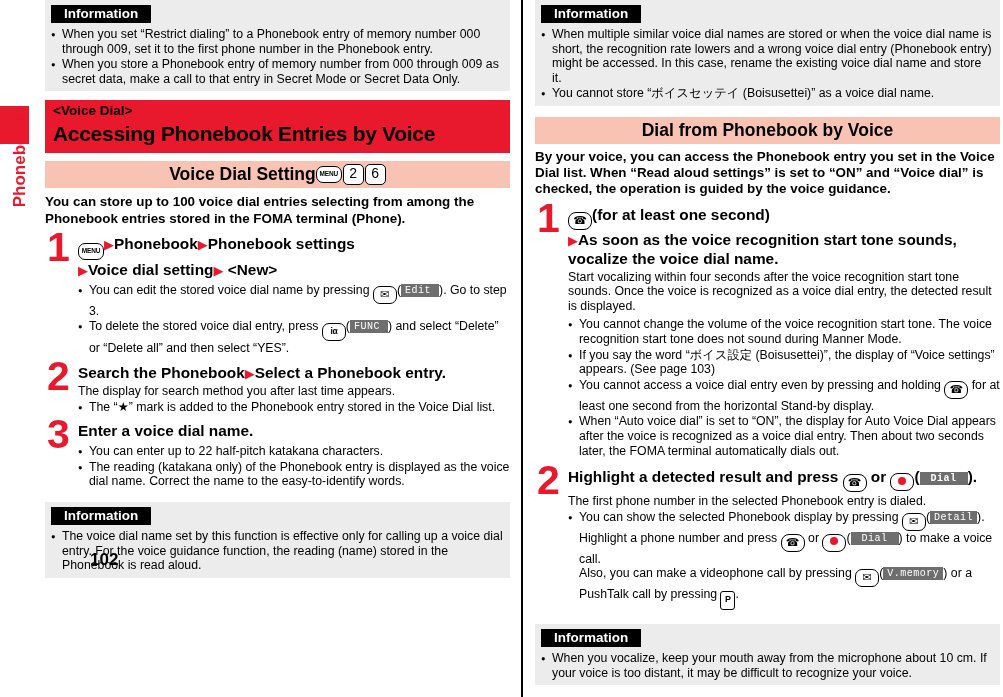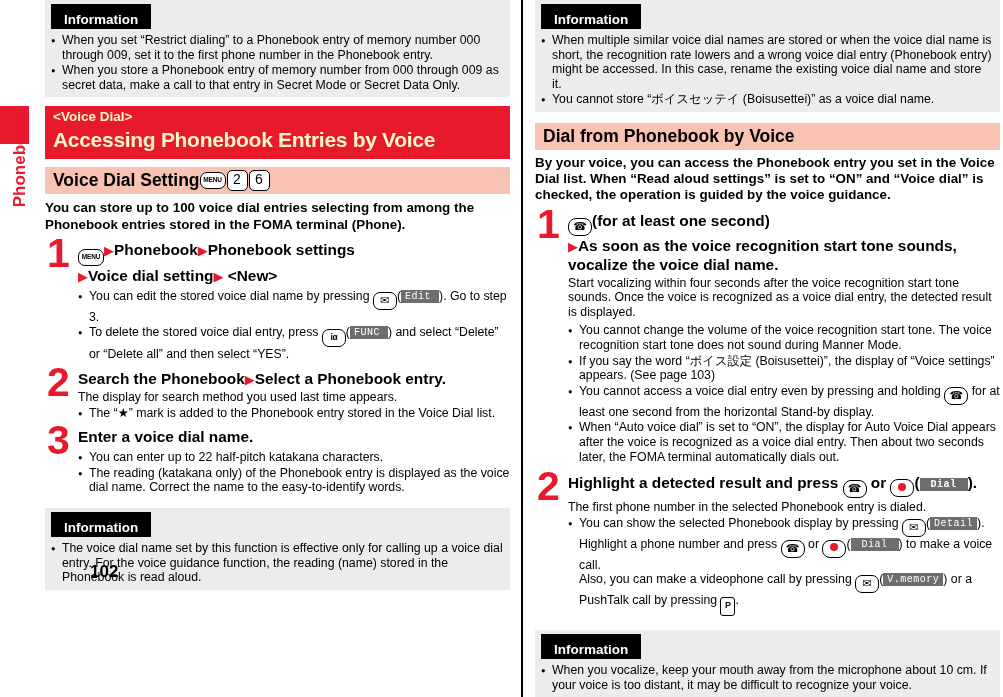--- a/index.html
+++ b/index.html
@@ -21,39 +21,39 @@
 
   
   .col{position:absolute;top:0;width:465px;}
   .col-left{left:45px;}
   .col-right{left:535px;}
   .divider{position:absolute;left:521px;top:0px;width:2px;height:697px;background:#000;}
 
   
   .info-box{background:#ececec;padding:4px 6px 5px 6px;margin:0;}
   .info-head{display:inline-block;background:#000;color:#fff;font-weight:bold;
-    font-size:13.5px;padding:8px 13px 2px 13px;margin:0 0 3px 0;line-height:15px;}
+    font-size:13.5px;padding:1px 13px 2px 13px;margin:0 0 3px 0;line-height:15px;}
   .bullet-line{
     position:relative;padding-left:11px;font-size:12.3px;line-height:14.6px;
     margin:1px 0 0 0;text-indent:0;
   }
   .bullet-line:before{
     content:"\25CF";position:absolute;left:0;top:0;font-size:7.5px;line-height:15px;
   }
 
   
-  .titleband{background:#e8192c;color:#fef9c3;padding:3px 8px 5px 8px;margin-top:9px;}
+  .titleband{background:#e8192c;color:#000000;padding:3px 8px 5px 8px;margin-top:9px;}
   .titleband .kicker{font-size:13.5px;font-weight:bold;line-height:16px;}
   .titleband .maintitle{font-size:21px;font-weight:bold;line-height:29px;letter-spacing:-0.3px;}
 
   .lead{font-size:14px;font-weight:bold;line-height:17px;margin:5px 0 0 0;}
 
   
   .subhead{background:#f8c3b3;margin-top:8px;padding:2px 8px 3px 8px;
-    display:flex;align-items:center;justify-content:flex-start;}
+    display:flex;align-items:center;justify-content:center;}
   .subhead .txt{font-size:17.5px;font-weight:bold;line-height:22px;}
   .keyseq{display:flex;align-items:center;gap:1px;}
 
   .body-text{font-size:13.4px;font-weight:bold;line-height:16.2px;margin-top:6px;}
 
   
   .step{position:relative;margin-top:7px;padding-left:33px;}
   .step-num{position:absolute;left:2px;top:-6px;color:#e8192c;
     font-size:41px;font-weight:bold;line-height:38px;font-family:"Liberation Sans",sans-serif;}
   .step-title{font-size:15.4px;font-weight:bold;line-height:19px;}
@@ -125,21 +125,21 @@
         <div class="bullet-line"><span>You can edit the stored voice dial name by pressing </span><span class="key key-mail">✉</span>(<span class="softkey narrow">Edit</span><span>). Go to step 3.</span></div>
         <div class="bullet-line"><span>To delete the stored voice dial entry, press </span><span class="key key-imode">iα</span>(<span class="softkey narrow">FUNC</span><span>) and select “Delete” or “Delete all” and then select “YES”.</span></div>
       </div>
     </div>
 
     <div class="step">
       <div class="step-num">2</div>
       <div class="step-title">
         <span>Search the Phonebook</span><span class="arrow">▶</span><span>Select a Phonebook entry.</span>
       </div>
-      <div class="step-sub">The display for search method you used last time appears.</div>
+      <div class="step-sub">The display for search method you after last time appears.</div>
       <div class="bullet-line">The “★” mark is added to the Phonebook entry stored in the Voice Dial list.</div>
     </div>
 
     <div class="step">
       <div class="step-num">3</div>
       <div class="step-title">Enter a voice dial name.</div>
       <div class="step-bullets">
         <div class="bullet-line">You can enter up to 22 half-pitch katakana characters.</div>
         <div class="bullet-line">The reading (katakana only) of the Phonebook entry is displayed as the voice dial name. Correct the name to the easy-to-identify words.</div>
       </div>

